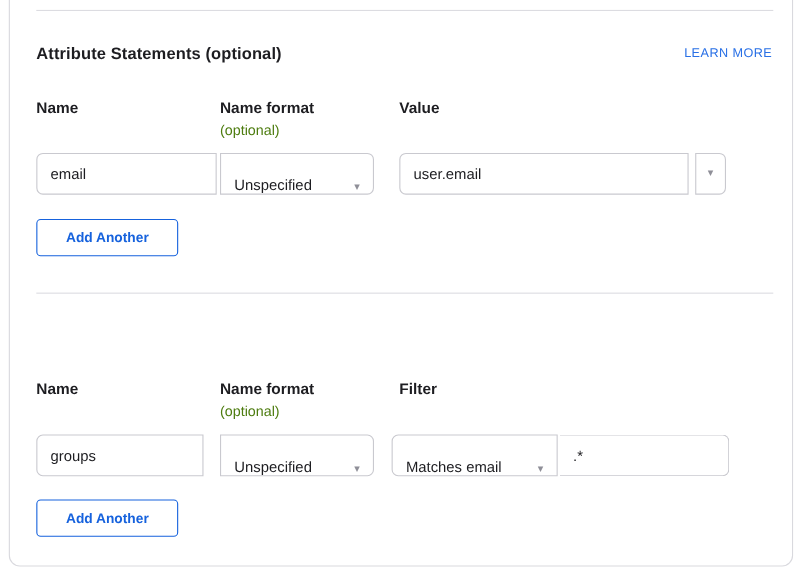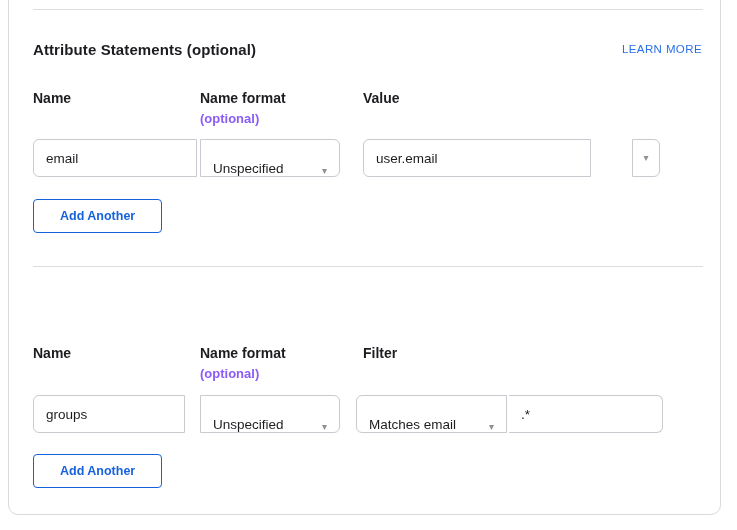--- a/index.html
+++ b/index.html
@@ -31,21 +31,21 @@
   .learn-more {
     font-size: 11.5px; color: #2970e6;
     letter-spacing: 0.4px; line-height: 14px;
     cursor: pointer; text-decoration: none;
   }
   .col-label {
     font-size: 14px; font-weight: bold;
     color: #1d1d21; line-height: 15px;
   }
   .col-hint {
-    font-size: 13px; color: #8b5cf6; line-height: 15px; font-weight: bold;
+    font-size: 13px; color: #4d7c0f; line-height: 15px;
   }
   .field {
     height: 38px;
     border: 1px solid #c9c9cf;
     background: #ffffff;
     font-family: "Liberation Sans", sans-serif;
     font-size: 13.5px; color: #1d1d21;
   }
   input.field { padding: 16px 12px; outline: none; }
   .rad-left  { border-radius: 6px 0 0 6px; }
@@ -86,21 +86,21 @@
   <div class="abs col-hint" style="left:191px; top:126px;">(optional)</div>
   <div class="abs col-label" style="left:354px; top:106px;">Value</div>
 
   <input class="abs field rad-left" style="left: 24px; top: 154px; width: 164px;" value="email">
 
   <div class="abs field rad-right select" style="left:191px; top:154px; width:140px;">
     <span>Unspecified</span>
     <span class="chevron">▾</span>
   </div>
 
-  <input class="abs field rad-left" style="left: 354px; top: 154px; width: 228px;" value="user.email">
+  <input class="abs field rad-left" style="left: 354px; top: 154px; width: 263px;" value="user.email">
 
   <div class="abs field rad-right dd-btn" style="left:623px; top:154px; width:28px;">
     <span class="chevron">▾</span>
   </div>
 
   <button class="abs add-btn" style="left:24px; top:214px;">Add Another</button>
 
   <div class="abs divider" style="top:281px;"></div>
 
 

